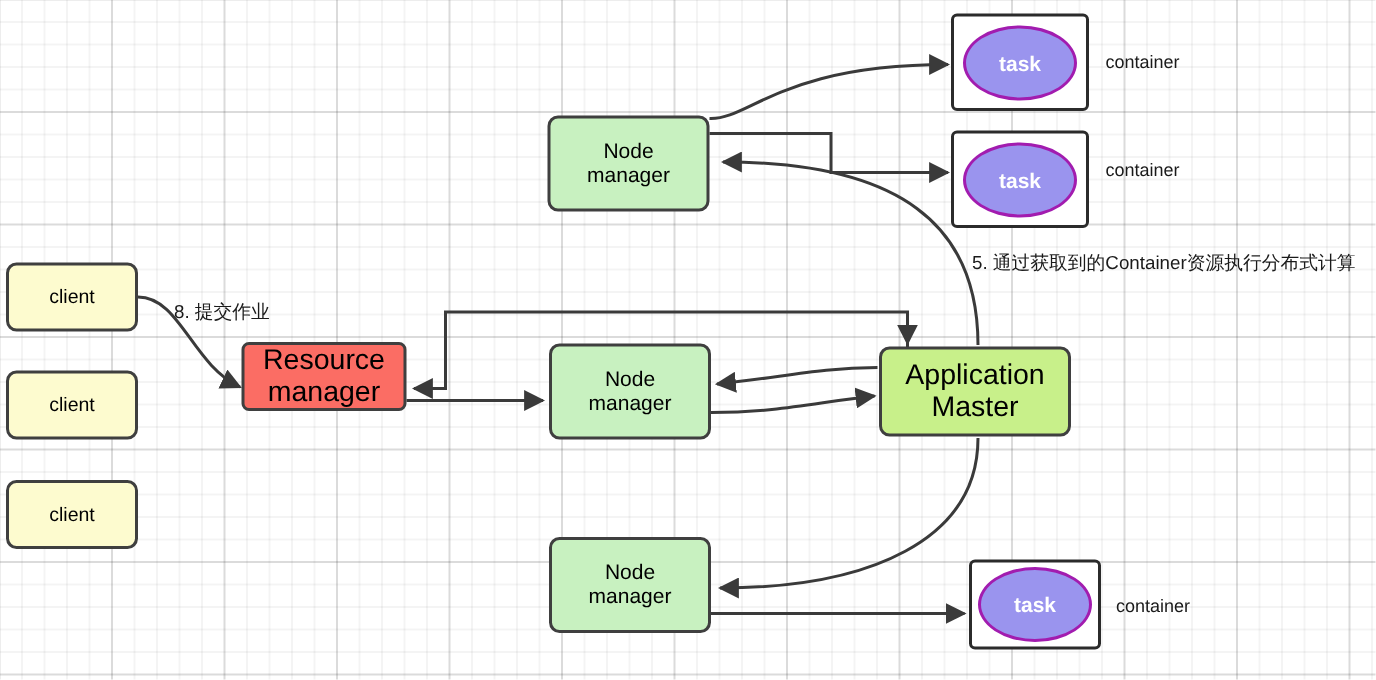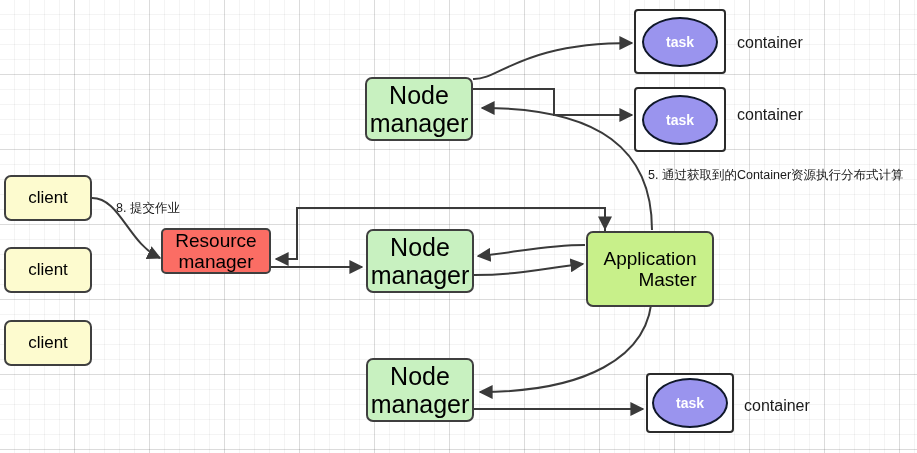--- a/index.html
+++ b/index.html
@@ -27,67 +27,67 @@
     box-sizing:border-box;
     display:flex;align-items:center;justify-content:center;
     text-align:center;
     border:2px solid #3f3f3f;
     color:#000;
     line-height:1.12;
   }
   .node-client{
     background:#fdfbcf;
     border-radius:7px;
-    font-size:17px;
+    font-size:13px;
   }
   .node-rm{
     background:#fb6d64;
     border-radius:5px;
     font-size:19px;
   }
   .node-nm{
     background:#c8f1c0;
     border-radius:7px;
-    font-size:25px;
+    font-size:14px;
   }
   .node-am{
     background:#c8f08a;
     border-radius:7px;
     font-size:19px;
   }
   .container-box{
     position:absolute;
     box-sizing:border-box;
     background:#ffffff;
     border:2.5px solid #2b2b2b;
     border-radius:4px;
     display:flex;align-items:center;justify-content:center;
   }
   .task-ellipse{
     width:72px;height:46px;
     background:#9a94ee;
-    border:2px solid #0f172a;
+    border:2px solid #a21caf;
     border-radius:50%;
     display:flex;align-items:center;justify-content:center;
     color:#ffffff;
     font-weight:bold;
     font-size:14px;
   }
   .edge-label{
     position:absolute;
     color:#1a1a1a;
     font-size:12.5px;
     line-height:1.32;
     white-space:pre;
     text-align:center;
   }
   .side-label{
     position:absolute;
     color:#1a1a1a;
-    font-size:16px;
+    font-size:12px;
     white-space:nowrap;
   }
   .two-line{white-space:pre-line;}
 </style>
 </head>
 <body>
 
 <div id="canvas">
 
   <svg class="edges" viewBox="0 0 917 453">
@@ -144,21 +144,21 @@
   </div>
   <div class="node node-nm two-line" style="left:366px;top:229px;width:108px;height:64px;">
     <span>Node
 manager</span>
   </div>
   <div class="node node-nm two-line" style="left:366px;top:358px;width:108px;height:64px;">
     <span>Node
 manager</span>
   </div>
 
-  <div class="node node-am two-line" style="left:586px;top:231px;width:128px;height:76px;text-align:right;">
+  <div class="node node-am two-line" style="left:586px;top:231px;width:128px;height:60px;">
     <span>Application
 Master</span>
   </div>
 
   <div class="container-box" style="left:634px;top:9px;width:92px;height:65px;">
     <div class="task-ellipse">
       <span>task</span>
     </div>
   </div>
   <div class="side-label" style="left:737px;top:34px;">container</div>

